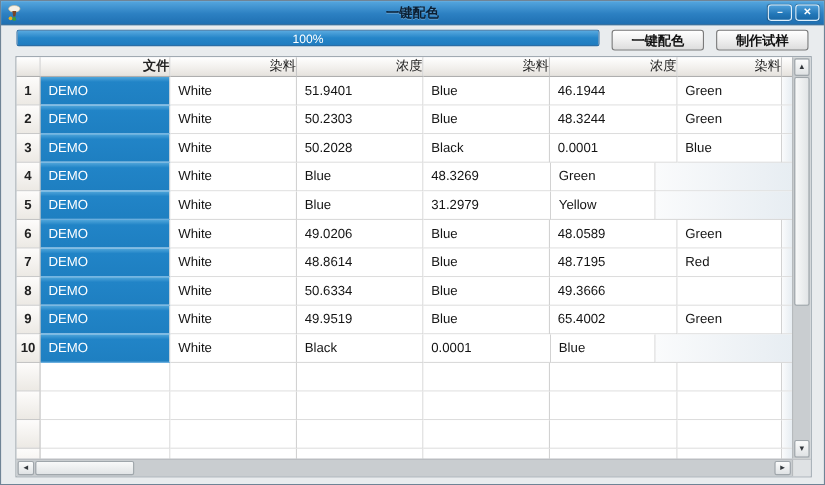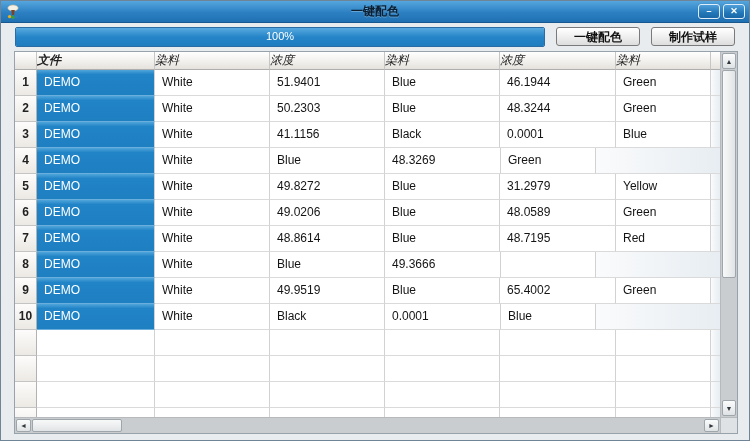--- a/index.html
+++ b/index.html
@@ -23,21 +23,21 @@
   .win-controls { position:absolute; right:4px; top:3px; display:flex; gap:3px; }
   .win-btn {
     width:22px; height:15px; border:1px solid #ddeefa; border-radius:3px;
     background:linear-gradient(#4f9fd9, #2277b8 60%, #1a68a6);
     color:#fff; font-size:9px; font-weight:bold; line-height:13px; text-align:center;
     box-shadow:0 0 1px rgba(0,0,0,0.4);
     cursor:default;
   }
   
   .toolbar {
-    position:absolute; top:26px; left:14px; right:14px; height:20px;
+    position:absolute; top:26px; left:14px; right:14px; height:15px;
     display:flex; gap:11px;
   }
   .progress {
     flex:1; position:relative; border:1px solid #2a6da5; border-radius:2px;
     background:#d8dde1; overflow:hidden;
   }
   .progress-fill {
     position:absolute; left:0; top:0; bottom:0;
     background:linear-gradient(#58a9df, #2585c8 50%, #1f7cbf);
   }
@@ -57,21 +57,21 @@
     border:1px solid #98a2aa; background:#fff;
     display:flex; flex-direction:column;
   }
   .grid-main { flex:1; display:flex; overflow:hidden; }
   .grid-content { flex:1; overflow:hidden; }
   .t-header { display:flex; height:18px; }
   .cell { box-sizing:border-box; font-size:12px; overflow:hidden; white-space:nowrap; }
   .hcell {
     background:linear-gradient(#ffffff, #f2f0ed 55%, #e5e2dd);
     border-right:1px solid #c6c6c6; border-bottom:1px solid #aeaeae;
-    text-align:left; line-height:17px; color:#222;font-style:italic;
+    text-align:right; line-height:17px; color:#222;
   }
   .hcell.bold { font-weight:bold; }
   .trow { display:flex; height:26px; }
   .rownum {
     background:linear-gradient(#fdfcfb, #ece9e4);
     border-right:1px solid #b2b2b2; border-bottom:1px solid #c4c4c4;
     font-weight:bold; text-align:center; line-height:25px; color:#222;
   }
   .dcell {
     background:#fff; border-right:1px solid #d2d2d2; border-bottom:1px solid #dadada;
@@ -184,40 +184,39 @@
               <div class="cell dcell c3">50.2303</div>
               <div class="cell dcell c4">Blue</div>
               <div class="cell dcell c5">48.3244</div>
               <div class="cell dcell c6">Green</div>
               <div class="cell dcell partial cp"></div>
             </div>
             <div class="trow">
               <div class="cell rownum c0">3</div>
               <div class="cell dcell c1 file">DEMO</div>
               <div class="cell dcell c2">White</div>
-              <div class="cell dcell c3">41.1156</div>
+              <div class="cell dcell c3">50.2028</div>
               <div class="cell dcell c4">Black</div>
               <div class="cell dcell c5">0.0001</div>
               <div class="cell dcell c6">Blue</div>
               <div class="cell dcell partial cp"></div>
             </div>
             <div class="trow">
               <div class="cell rownum c0">4</div>
               <div class="cell dcell c1 file">DEMO</div>
               <div class="cell dcell c2">White</div>
               <div class="cell dcell c4">Blue</div>
               <div class="cell dcell c5">48.3269</div>
               <div class="cell dcell c6">Green</div>
               <div class="cell dcell partial cp"></div>
             </div>
             <div class="trow">
               <div class="cell rownum c0">5</div>
               <div class="cell dcell c1 file">DEMO</div>
               <div class="cell dcell c2">White</div>
-              <div class="cell dcell c3">49.8272</div>
               <div class="cell dcell c4">Blue</div>
               <div class="cell dcell c5">31.2979</div>
               <div class="cell dcell c6">Yellow</div>
               <div class="cell dcell partial cp"></div>
             </div>
             <div class="trow">
               <div class="cell rownum c0">6</div>
               <div class="cell dcell c1 file">DEMO</div>
               <div class="cell dcell c2">White</div>
               <div class="cell dcell c3">49.0206</div>
@@ -233,20 +232,21 @@
               <div class="cell dcell c3">48.8614</div>
               <div class="cell dcell c4">Blue</div>
               <div class="cell dcell c5">48.7195</div>
               <div class="cell dcell c6">Red</div>
               <div class="cell dcell partial cp"></div>
             </div>
             <div class="trow">
               <div class="cell rownum c0">8</div>
               <div class="cell dcell c1 file">DEMO</div>
               <div class="cell dcell c2">White</div>
+              <div class="cell dcell c3">50.6334</div>
               <div class="cell dcell c4">Blue</div>
               <div class="cell dcell c5">49.3666</div>
               <div class="cell dcell c6"></div>
               <div class="cell dcell partial cp"></div>
             </div>
             <div class="trow">
               <div class="cell rownum c0">9</div>
               <div class="cell dcell c1 file">DEMO</div>
               <div class="cell dcell c2">White</div>
               <div class="cell dcell c3">49.9519</div>

